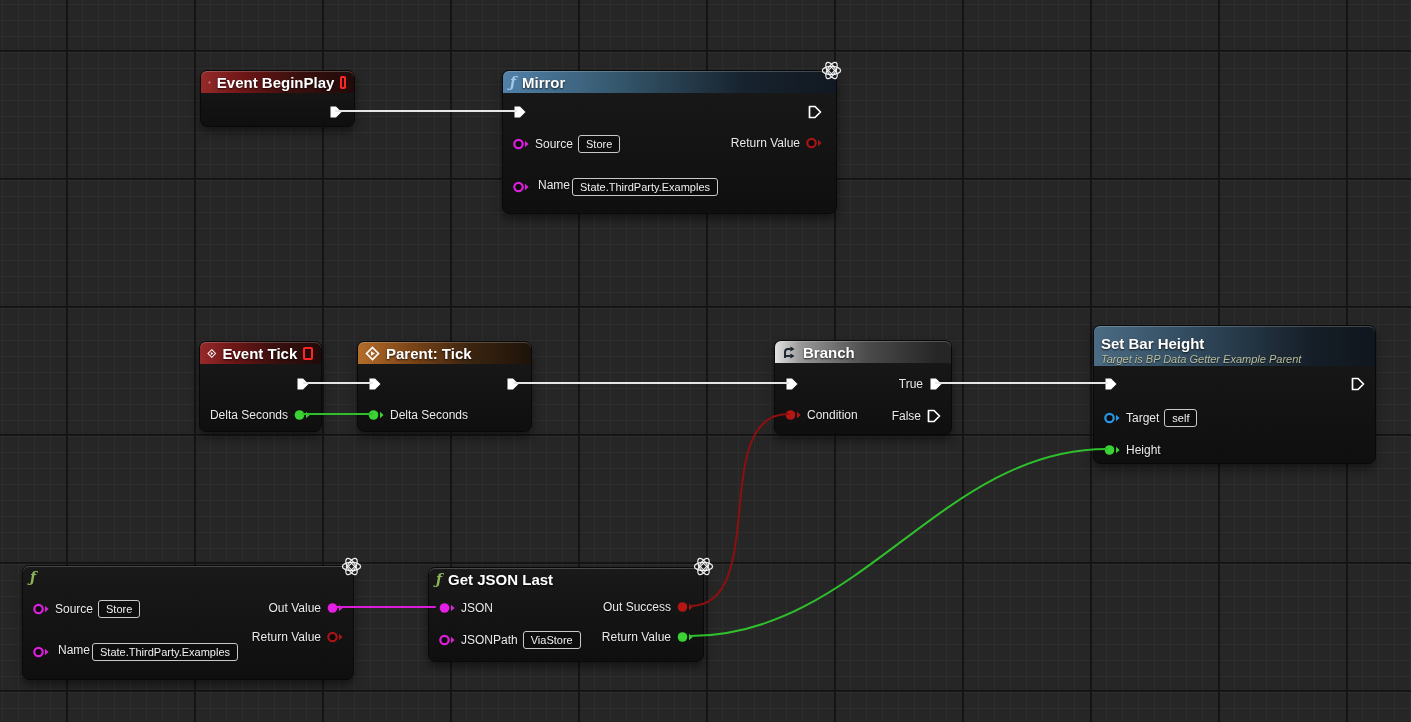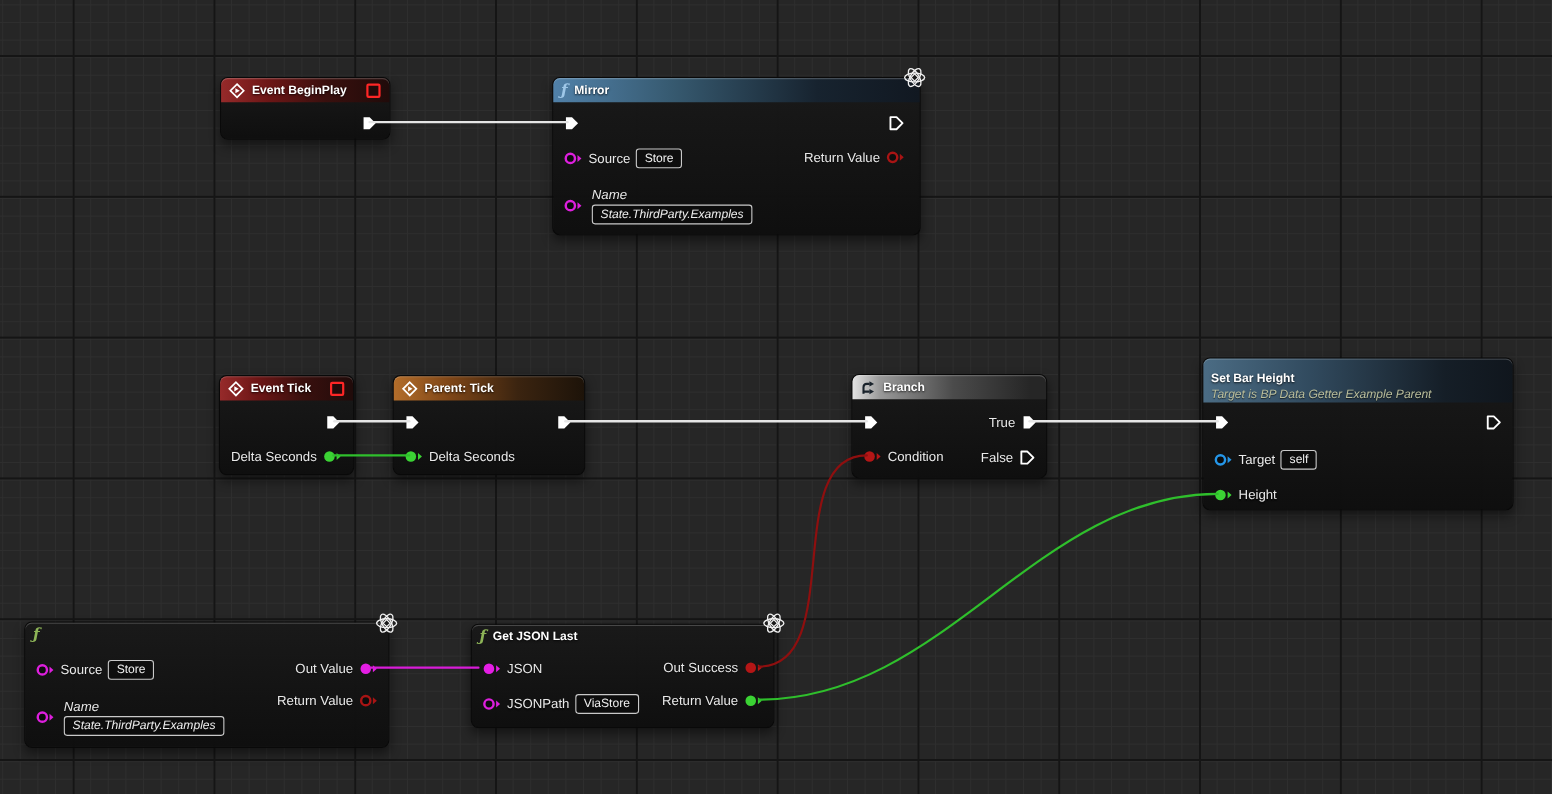--- a/index.html
+++ b/index.html
@@ -23,31 +23,31 @@
   .hdr{height:22px;display:flex;align-items:center;gap:6px;padding:0 8px 0 7px;
     border-radius:6px 6px 0 0;box-shadow:inset 0 1px 0 rgba(255,255,255,.20);}
   .hdr2{height:36px;display:flex;align-items:flex-start;gap:6px;padding:4px 8px 0 7px;
     border-radius:6px 6px 0 0;box-shadow:inset 0 1px 0 rgba(255,255,255,.20);flex-direction:column;}
   .hdr-red   {background:linear-gradient(to right,#962a2a 0%,#6d1616 28%,#3a100e 62%,#200b0a 100%);}
   .hdr-orange{background:linear-gradient(to right,#b36d2a 0%,#7d4517 30%,#3b2410 65%,#1d1309 100%);}
   .hdr-blue  {background:linear-gradient(to right,#5181a9 0%,#36596f 33%,#17232f 72%,#111821 100%);}
   .hdr-steel {background:linear-gradient(to right,#4b6c84 0%,#314a5e 35%,#151e27 78%,#10161d 100%);}
   .hdr-gray  {background:linear-gradient(to right,#e3e3e3 0%,#9a9a9a 14%,#4b4b4b 52%,#262626 92%);}
   .hdr-green {background:linear-gradient(to right,#84965f 0%,#56673c 28%,#29321b 60%,#29321 60%,#171c10 100%);}
-  .title{font-weight:bold;font-size:11px;color:#fff;text-shadow:0 1px 2px rgba(0,0,0,.8);white-space:nowrap;flex:1;}
+  .title{font-weight:bold;font-size:15px;color:#fff;text-shadow:0 1px 2px rgba(0,0,0,.8);white-space:nowrap;flex:1;}
   .subtitle{font-style:italic;font-size:11px;color:#b9bd9b;text-shadow:0 1px 1px rgba(0,0,0,.6);white-space:nowrap;text-align:right;}
   .hcol{display:flex;flex-direction:column;gap:1px;line-height:14px;}
   .ficon{font-family:"DejaVu Serif",serif;font-style:italic;font-weight:bold;font-size:14px;line-height:14px;}
   .f-blue{color:#9ec7e8}.f-green{color:#8db457}
   .redbox{width:9px;height:9px;border:2px solid #ff2626;border-radius:2px;background:#230a0a;}
   .strip{position:absolute;height:24px;display:flex;align-items:center;gap:5px;white-space:nowrap;z-index:3;}
   .lbl{font-size:12px;color:#e9e9e9;text-shadow:0 1px 1px rgba(0,0,0,.6);}
   .valbox{border:1px solid #c9c9c9;border-radius:3px;background:rgba(8,8,8,.5);color:#eee;
     font-size:11px;padding:1px 7px;line-height:14px;}
-  .col{display:flex;flex-direction:column;gap:2px;align-items:flex-start;margin-left:3px;font-style:italic;}
+  .col{display:flex;flex-direction:row;gap:2px;align-items:flex-start;margin-left:3px;}
   .atom{position:absolute;z-index:5;}
   svg{display:block;}
 </style>
 </head>
 <body>
 
 <div id="canvas">
 
   <svg id="wires" width="1411" height="722">
     <path d="M336 111 H516" stroke="#e6e6e6" stroke-width="2.2" fill="none" stroke-linecap="round"></path>

